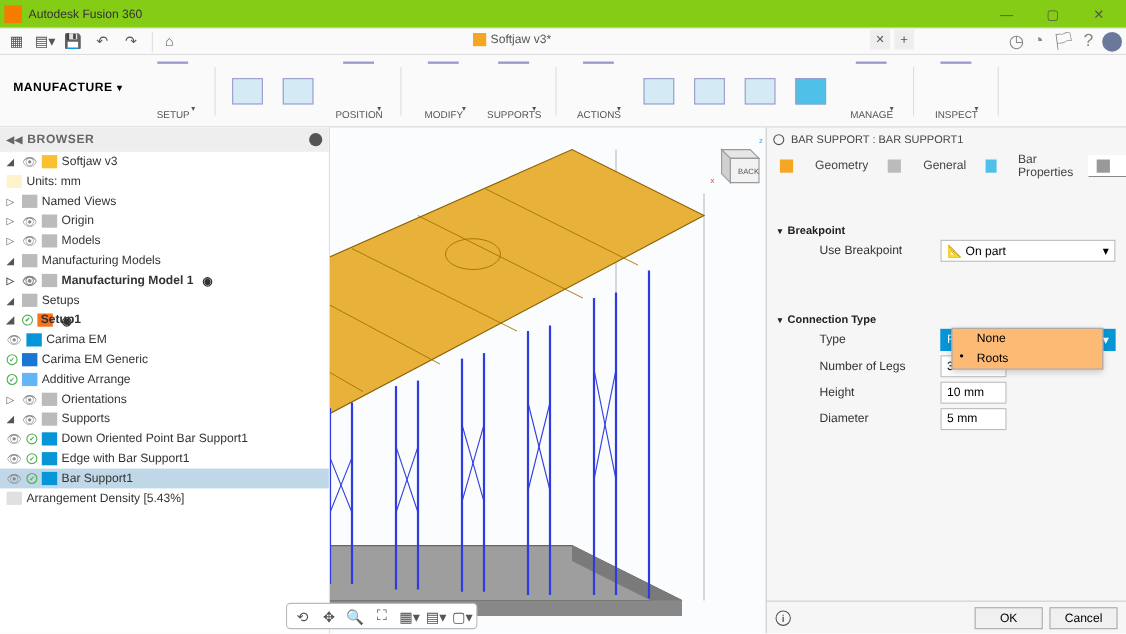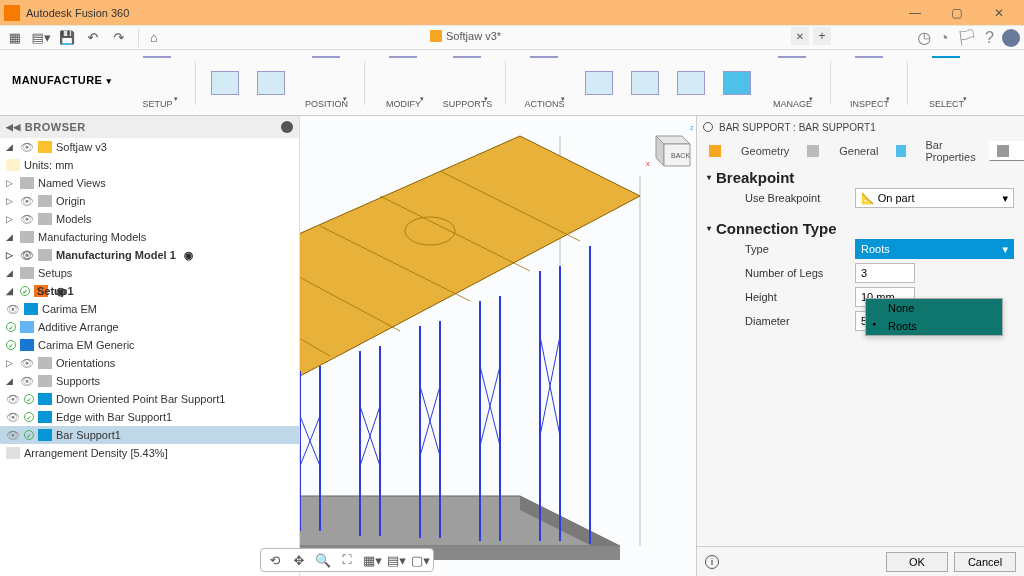--- a/index.html
+++ b/index.html
@@ -1,19 +1,19 @@
 <!DOCTYPE html>
 <html><head>
 <meta charset="utf-8">
 <style>
 * { margin:0; padding:0; box-sizing:border-box; font-family:"Segoe UI",Arial,sans-serif; user-select:none; }
 body { width:1024px; height:576px; overflow:hidden; background:#fff; position:relative; }
 
 
-.titlebar { height:26px; background:#fdba74; display:flex; align-items:center; padding:5px 4px; border-bottom:1px solid #e5e5e5; }
+.titlebar { height:26px; background:#84cc16; display:flex; align-items:center; padding:5px 4px; border-bottom:1px solid #e5e5e5; }
 .titlebar .app-icon { width:16px; height:16px; background:#f57c00; margin-right:6px; }
 .titlebar .title { font-size:11px; color:#333; }
 .titlebar .spacer { flex:1; }
 .titlebar .winbtn { width:42px; height:24px; display:flex; align-items:center; justify-content:center; font-size:12px; color:#555; }
 
 
 .quickbar { height:24px; background:#fafafa; display:flex; align-items:center; padding:0 4px; border-bottom:1px solid #ddd; }
 .quickbar .qbtn { width:22px; height:20px; margin-right:4px; display:flex; align-items:center; justify-content:center; color:#555; font-size:13px; }
 .quickbar .divider { width:1px; height:18px; background:#ddd; margin:0 4px; }
 .quickbar .doctab { position:absolute; left:430px; top:27px; display:flex; align-items:center; font-size:11px; color:#555; }
@@ -61,30 +61,30 @@
 
 
 .props { width:328px; background:#f6f6f6; border-left:1px solid #ccc; font-size:11px; display:flex; flex-direction:column; }
 .props .phdr { height:22px; display:flex; align-items:center; padding:0 6px; font-size:10px; color:#444; }
 .props .phdr .pin { width:10px; height:10px; border:1px solid #555; border-radius:50%; margin-right:6px; }
 .props .ptabs { height:26px; display:flex; align-items:center; gap:2px; padding:0 4px; }
 .props .ptab { padding:3px 7px; font-size:11px; color:#444; border:1px solid transparent; display:flex; align-items:center; gap:20px; }
 .props .ptab.active { background:#fff; border-bottom:1px solid #888; }
 .props .ptab .pico { width:12px; height:12px; }
 .props .section { padding:5px 10px; }
-.props .sechdr { font-weight:bold; font-size:15px; color:#222; display:flex; align-items:center; }
+.props .sechdr { font-weight:bold; font-size:10px; color:#222; display:flex; align-items:center;margin-top:36px; }
 .props .sechdr::before { content:"▾"; font-size:8px; margin-right:5px; }
 .props .row { display:flex; align-items:center; height:24px;margin-left:38px; }
 .props .row .lbl { width:110px; color:#333; }
 .props .row .combo { flex:1; height:20px; background:#fff; border:1px solid #bbb; padding:0 5px; display:flex; align-items:center; justify-content:space-between; }
 .props .row .combo.active { background:#0696d7; color:#fff; border-color:#0696d7; }
 .props .row input[type=text]{ height:20px; border:1px solid #bbb; padding:0 5px; font-size:11px; }
 .props .chkrow { display:flex; align-items:center; height:22px; }
 .props .chkrow input { margin-right:6px; }
-.props .dropdown { position:absolute; background:#0f766e; border:1px solid #aaa; box-shadow:0 2px 6px rgba(0,0,0,.2); font-size:11px; z-index:5; }
+.props .dropdown { position:absolute; background:#fdba74; border:1px solid #aaa; box-shadow:0 2px 6px rgba(0,0,0,.2); font-size:11px; z-index:5; }
 .props .dropdown .ditem { padding:3px 10px 3px 22px; position:relative; }
 .props .dropdown .ditem.sel::before { content:"●"; position:absolute; left:6px; font-size:7px; }
 .props .footer { margin-top:auto; height:30px; border-top:1px solid #ccc; display:flex; align-items:center; padding:0 8px; gap:6px; }
 .props .footer .info { width:14px; height:14px; border:1px solid #555; border-radius:50%; font-size:9px; display:flex; align-items:center; justify-content:center; }
 .props .footer .sp { flex:1; }
 .props .footer button { width:62px; height:20px; font-size:11px; background:#f0f0f0; border:1px solid #aaa; }
 
 
 .navcube { position:absolute; top:4px; right:10px; width:44px; height:44px; z-index:3; }
 
@@ -174,24 +174,20 @@
       <div class="tool wide drop">
           <div class="ticon"></div>
           <div class="tlabel">MANAGE</div>
         </div>
       <div class="sep"></div>
       <div class="tool wide drop">
           <div class="ticon"></div>
           <div class="tlabel">INSPECT</div>
         </div>
       <div class="sep"></div>
-      <div class="tool wide drop accent">
-          <div class="ticon"></div>
-          <div class="tlabel">SELECT</div>
-        </div>
     </div>
   </div>
 </div>
 
 <div class="main">
 
   <div class="browser">
     <div class="bhdr">
       <span style="margin-right:4px;font-size:9px">◀◀</span>
       <span>BROWSER</span>
@@ -247,27 +243,27 @@
         <span class="gicon sel" style="background:#f97316;padding:0 3px"><span>Setup1</span></span>
         <span style="margin-left:4px">◉</span>
       </div>
     <div class="node i3">
         <span class="eye">👁</span>
         <span class="bicon"></span>
         <span>Carima EM</span>
       </div>
     <div class="node i3">
         <span class="chk">✔</span>
+        <span class="bicon" style="background:#1976d2"></span>
+        <span>Carima EM Generic</span>
+      </div>
+    <div class="node i3">
+        <span class="chk">✔</span>
         <span class="bicon" style="background:#64b5f6"></span>
         <span>Additive Arrange</span>
-      </div>
-    <div class="node i3">
-        <span class="chk">✔</span>
-        <span class="bicon" style="background:#1976d2"></span>
-        <span>Carima EM Generic</span>
       </div>
     <div class="node i3">
         <span class="arr">▷</span>
         <span class="eye">👁</span>
         <span class="gicon"></span>
         <span>Orientations</span>
       </div>
     <div class="node i3">
         <span class="arr">◢</span>
         <span class="eye">👁</span>

